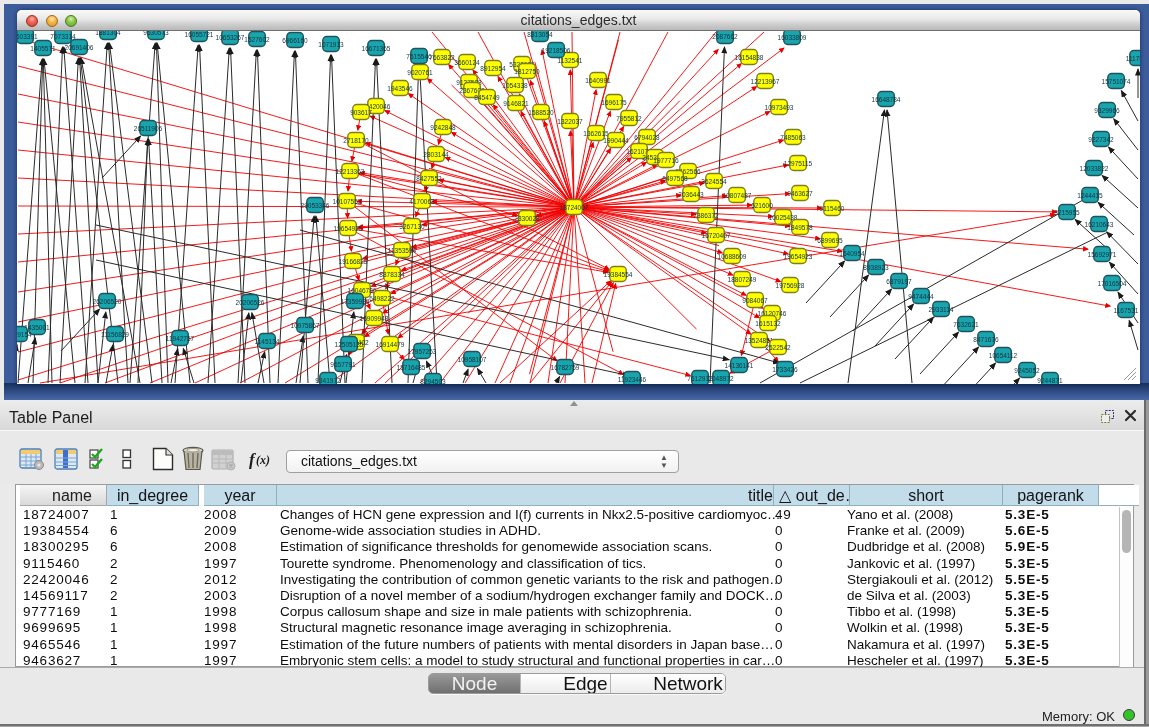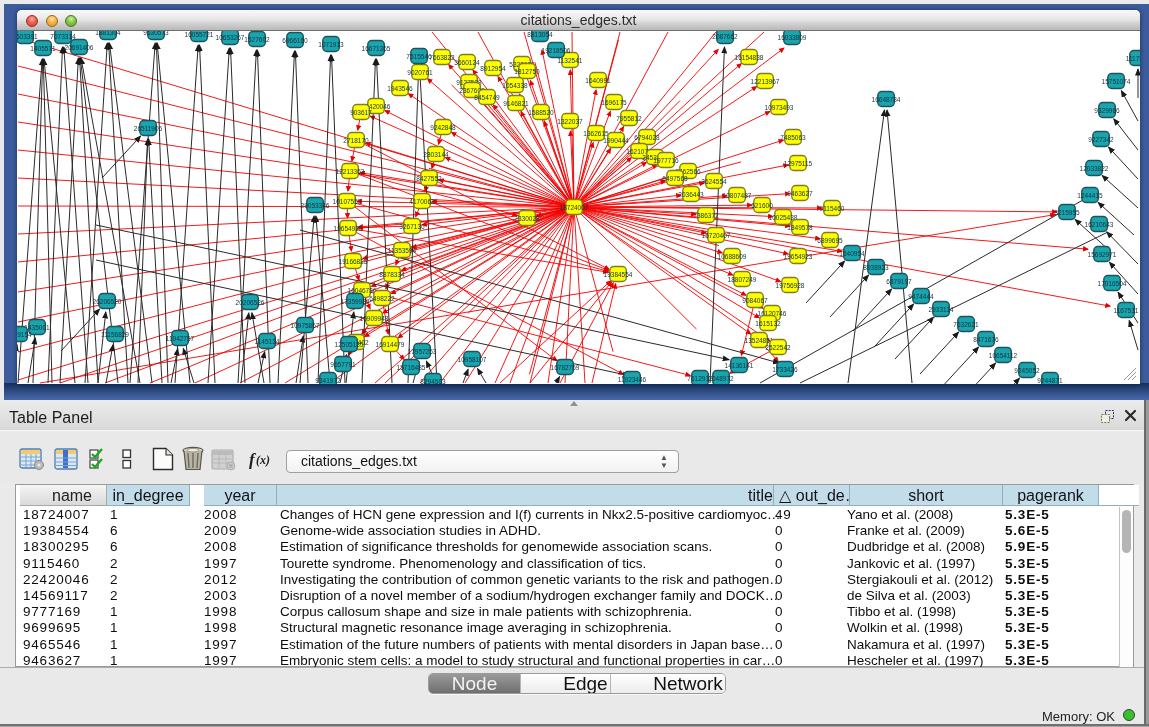--- a/index.html
+++ b/index.html
@@ -674,21 +674,21 @@
     </g>
 
     <text x="249" y="33" font-size="17" font-style="italic" font-weight="bold" fill="#1c1c1c" font-family="Liberation Serif,serif">f</text>
     <text x="256" y="32" font-size="12" font-style="italic" font-weight="bold" fill="#1c1c1c" font-family="Liberation Serif,serif">(x)</text>
   </svg>
 </div>
 <div class="combo">citations_edges.txt<div class="arr">▲<br>▼</div></div>
 <div class="tbl">
   <div class="thead">
     <div class="th gray" style="left:0;width:87px;">name</div>
-    <div class="th" style="left:87px;width:83px;text-align:center;">in_degree</div>
+    <div class="th" style="left:87px;width:92px;text-align:center;">in_degree</div>
     <div class="th" style="left:184px;width:73px;">year</div>
     <div class="th" style="left:257px;width:497px;text-align:right;">title</div>
     <div class="th" style="left:754px;width:76px;text-align:left;padding-left:5px;">△ out_de…</div>
     <div class="th" style="left:830px;width:153px;">short</div>
     <div class="th" style="left:983px;width:96px;">pagerank</div>
     <div class="th" style="left:1079px;width:40px;background:#fff;border-right:none;"></div>
   </div>
   <div class="tbody">
 <div class="tr">
           <div class="c0">18724007</div>

